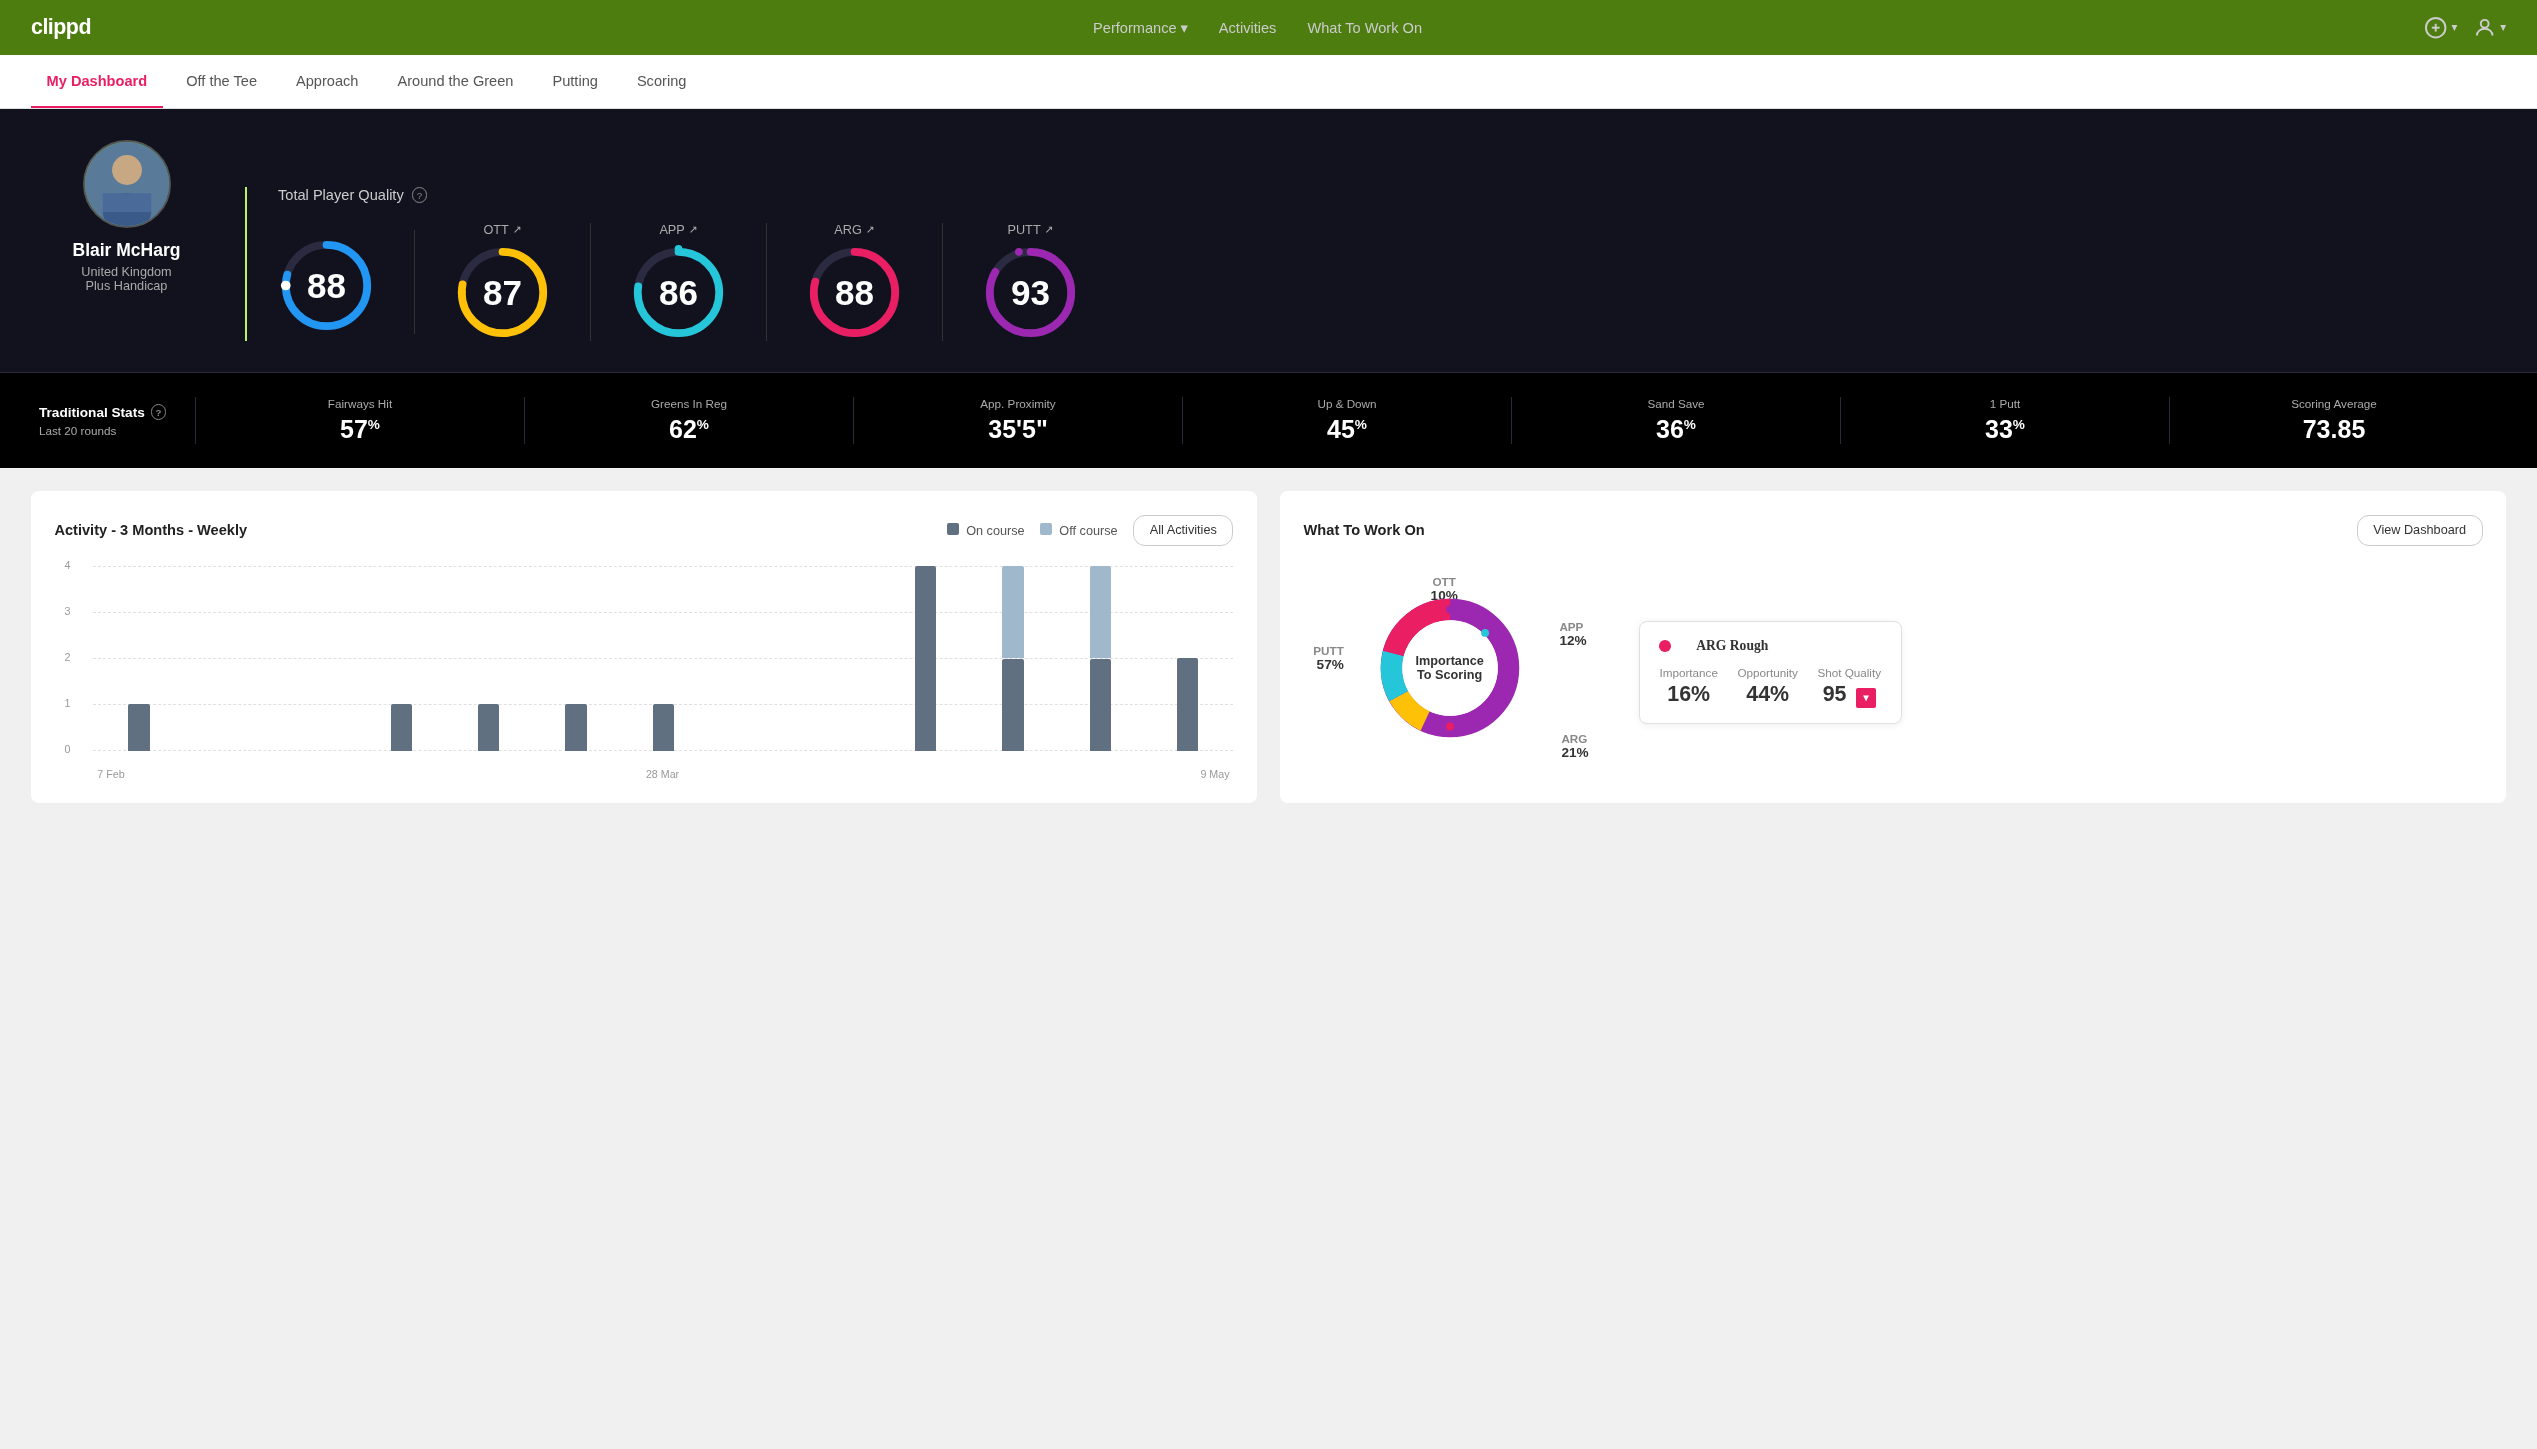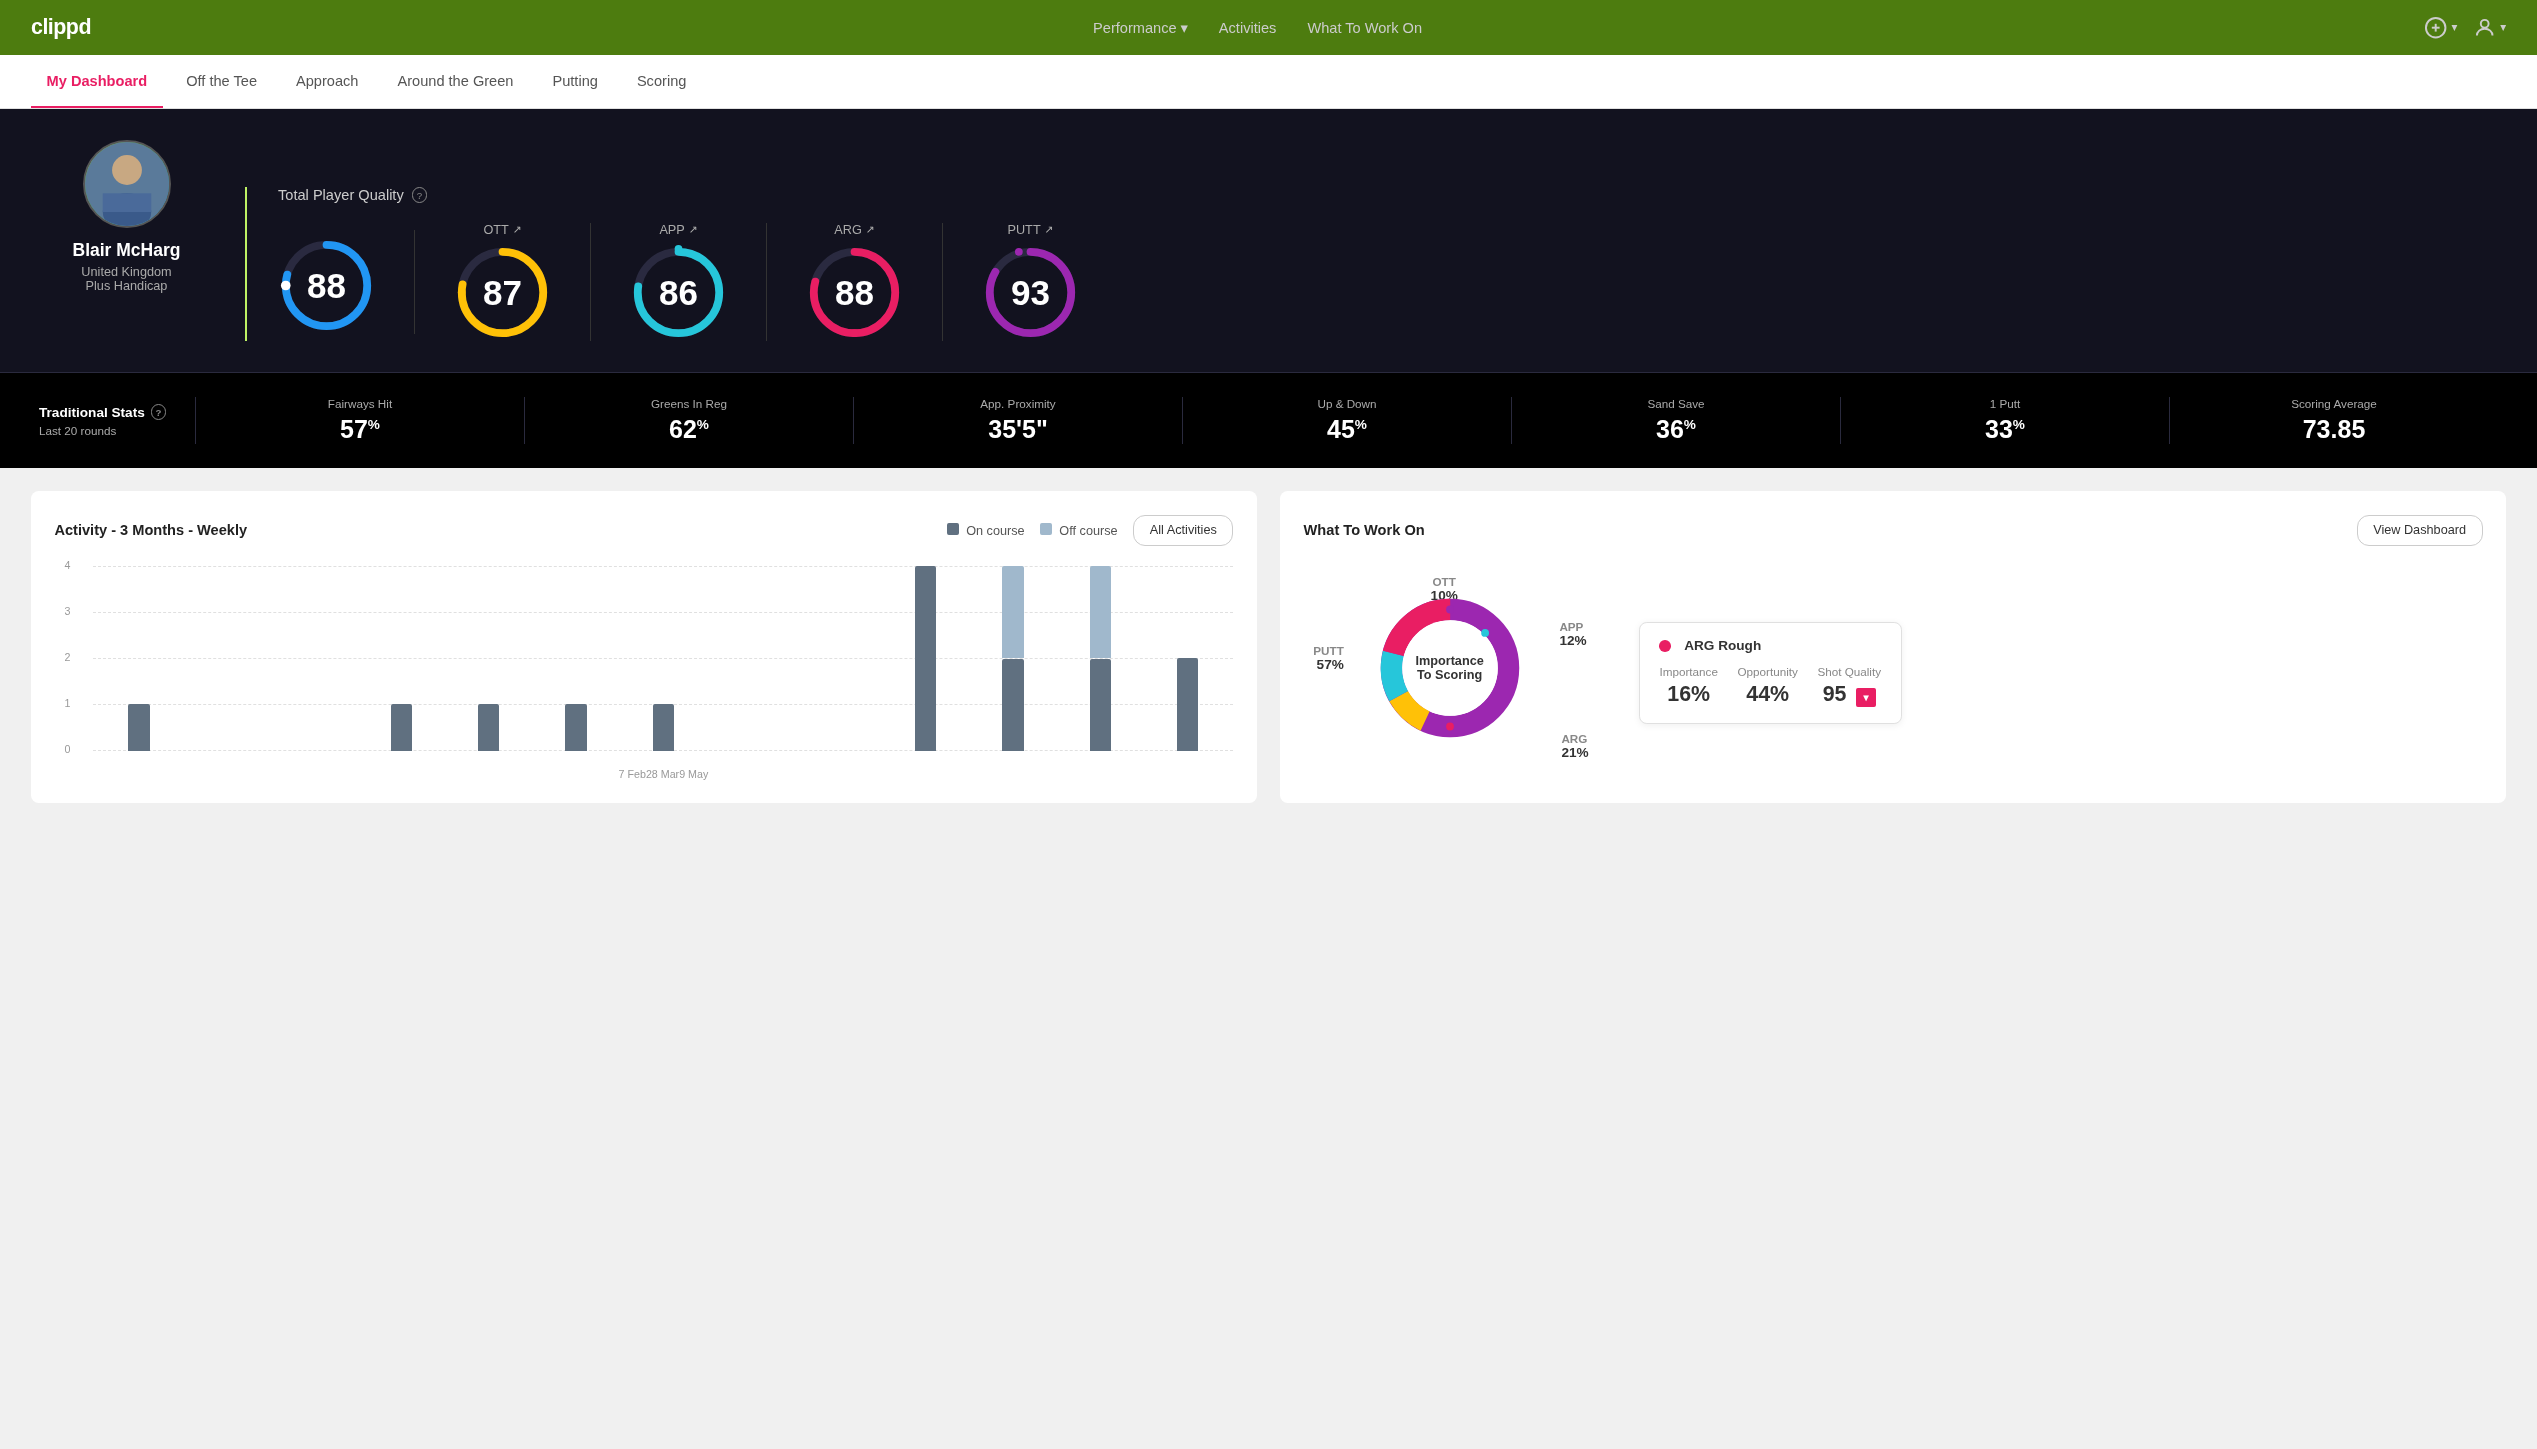--- a/index.html
+++ b/index.html
@@ -317,21 +317,21 @@
     .bar {
       width: 17.5px;
       border-radius: 1.9px 1.9px 0 0;
     }
     .bar.on-course { background: #607080; }
     .bar.off-course { background: #a0b8cc; }
     .x-labels {
       position: absolute;
       left: 39px; right: 0; bottom: 0;
       display: flex;
-      justify-content: center;
+      justify-content: space-between;
       font-size: 10.7px;
       color: #999;
       padding: 0 3.9px;
     }
 
     
     .what-panel-body {
       display: flex;
       align-items: center;
       gap: 23.4px;
@@ -341,25 +341,26 @@
       background: #fff;
       border: 1px solid #e0e0e0;
       border-radius: 7.8px;
       padding: 15.6px 19.5px;
       min-width: 195px;
       box-shadow: 0 1.9px 7.8px rgba(0,0,0,0.06);
     }
     .arg-card-title {
       display: flex;
       align-items: center;
-      gap: 13px;
+      gap: 25px;
       font-size: 13.6px;
       font-weight: 600;
       color: #333;
       margin-bottom: 11.7px;
+      font-family: Liberation Serif, serif;
     }
     .arg-dot {
       width: 11.7px;
       height: 11.7px;
       border-radius: 50%;
       background: #e91e63;
       display: inline-block;
     }
     .arg-metrics {
       display: flex;

